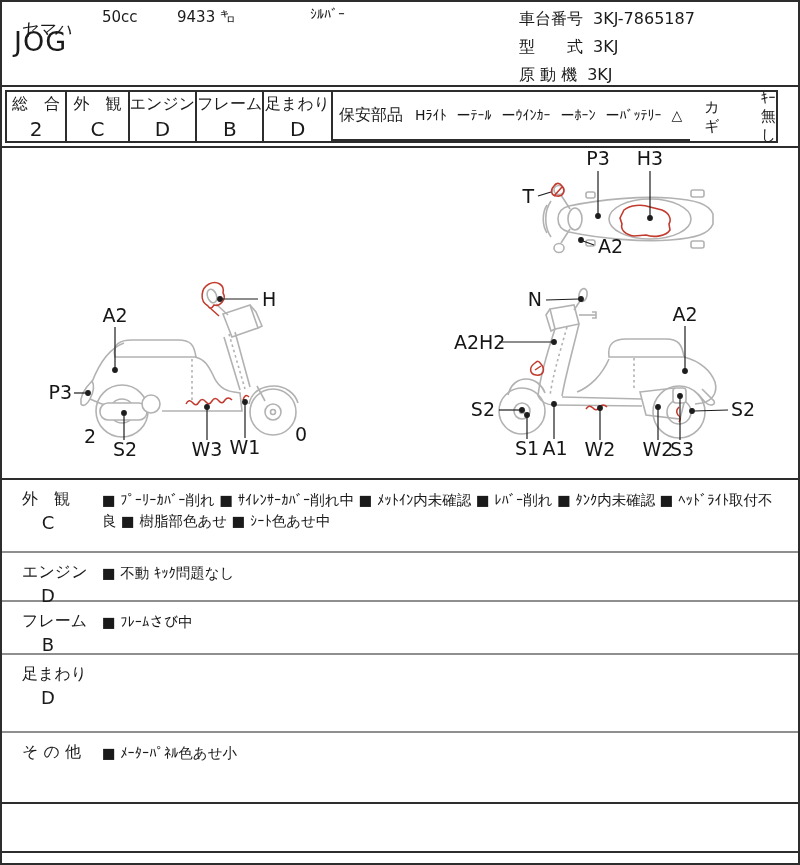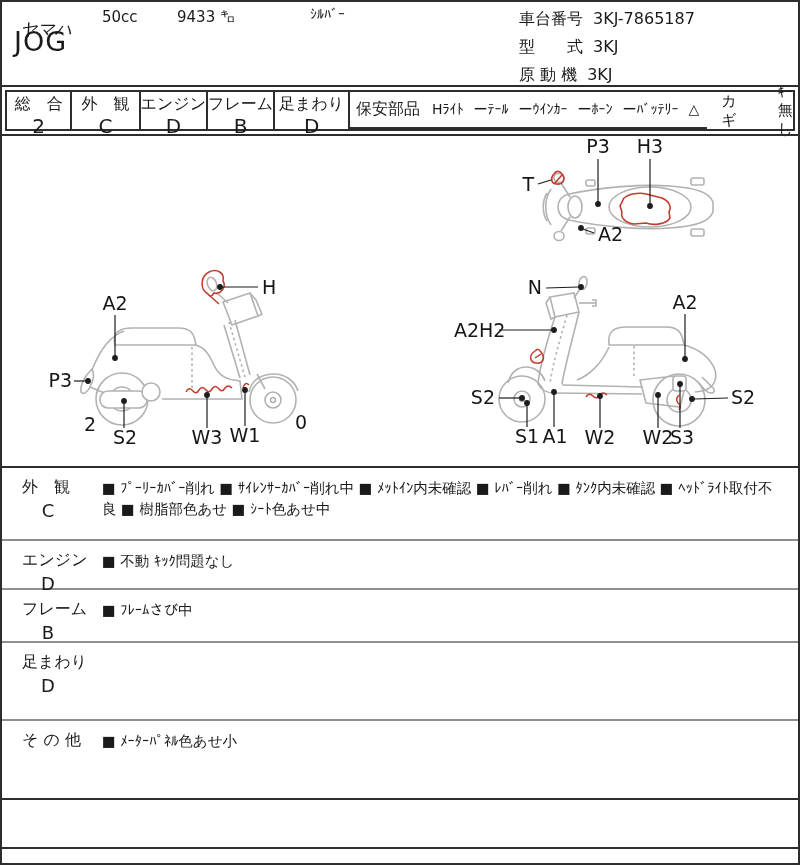--- a/index.html
+++ b/index.html
@@ -11,21 +11,21 @@
   .h-maker { position:absolute; left:18px; top:16px; font-size:17px;font-style:italic; }
   .h-disp { position:absolute; left:100px; top:6px; font-size:15px; }
   .h-mile { position:absolute; left:175px; top:6px; font-size:15px; }
   .h-color { position:absolute; left:308px; top:4px; font-size:14px; }
   .h-model { position:absolute; left:12px; top:24px; font-size:27px; letter-spacing:1px; }
   .h-right { position:absolute; left:517px; top:3px; font-size:16px; }
   .h-right .row { height:28px; line-height:28px; white-space:pre; }
   .h-right .val { margin-left:10px; }
 
   
-  .ratings { display:flex; margin:3px 3px 0 3px; height:41px; border:2px solid #2d2d2d; }
+  .ratings { display:flex; margin:3px 20px 0 3px; height:53px; border:2px solid #2d2d2d; }
   .rcell { border-right:2px solid #2d2d2d; text-align:center; display:flex; flex-direction:column; justify-content:space-between; padding:2px 0 1px 0; }
   .rcell .rlabel { font-size:16px; white-space:pre; }
   .rcell .rgrade { font-size:20px; line-height:22px; }
   .rc0{width:70px}.rc1{width:73px}.rc2{width:70px}.rc3{width:70px}.rc4{width:80px}
   .safety { flex:1; display:flex; flex-direction:row; }
   .saf-row1 { flex:1; border-bottom:2px solid #2d2d2d; display:flex; align-items:center; font-size:14px; padding:0 8px 0 6px; }
   .saf-label { font-size:16px; margin-right:12px; white-space:nowrap; }
   .saf-items { flex:1; display:flex; justify-content:center; }
   .saf-item { white-space:nowrap; }
   .saf-item .st { margin-left:10px; }
@@ -37,21 +37,21 @@
   .diagram svg { display:block; width:796px; height:330px; }
   .dlabel { font-size:19px; fill:#161616; }
 
   
   .sec { display:flex; border-bottom:2px solid #8f8f8f; }
   .sec.dark { border-bottom:2px solid #2d2d2d; }
   .sec-label-col { width:100px; padding:9px 0 0 20px; flex-shrink:0; }
   .sec-label { font-size:16px; white-space:pre; }
   .sec-grade { font-size:18px; width:52px; text-align:center; margin-top:2px; }
   .sec-content { flex:1; padding:10px 14px 0 0; font-size:14.5px; line-height:21px; }
-  .s-ext{height:73px}.s-eng{height:49px}.s-frm{height:53px}.s-und{height:78px}.s-oth{height:79px}.s-emp{height:49px}
+  .s-ext{height:73px}.s-eng{height:49px}.s-frm{height:53px}.s-und{height:78px}.s-oth{height:71px}.s-emp{height:49px}
 </style>
 </head>
 <body>
 
 <div class="page">
 
   <div class="header">
     <span class="h-maker">ヤマハ</span>
     <span class="h-disp">50cc</span>
     <span class="h-mile">9433 ㌔</span>

